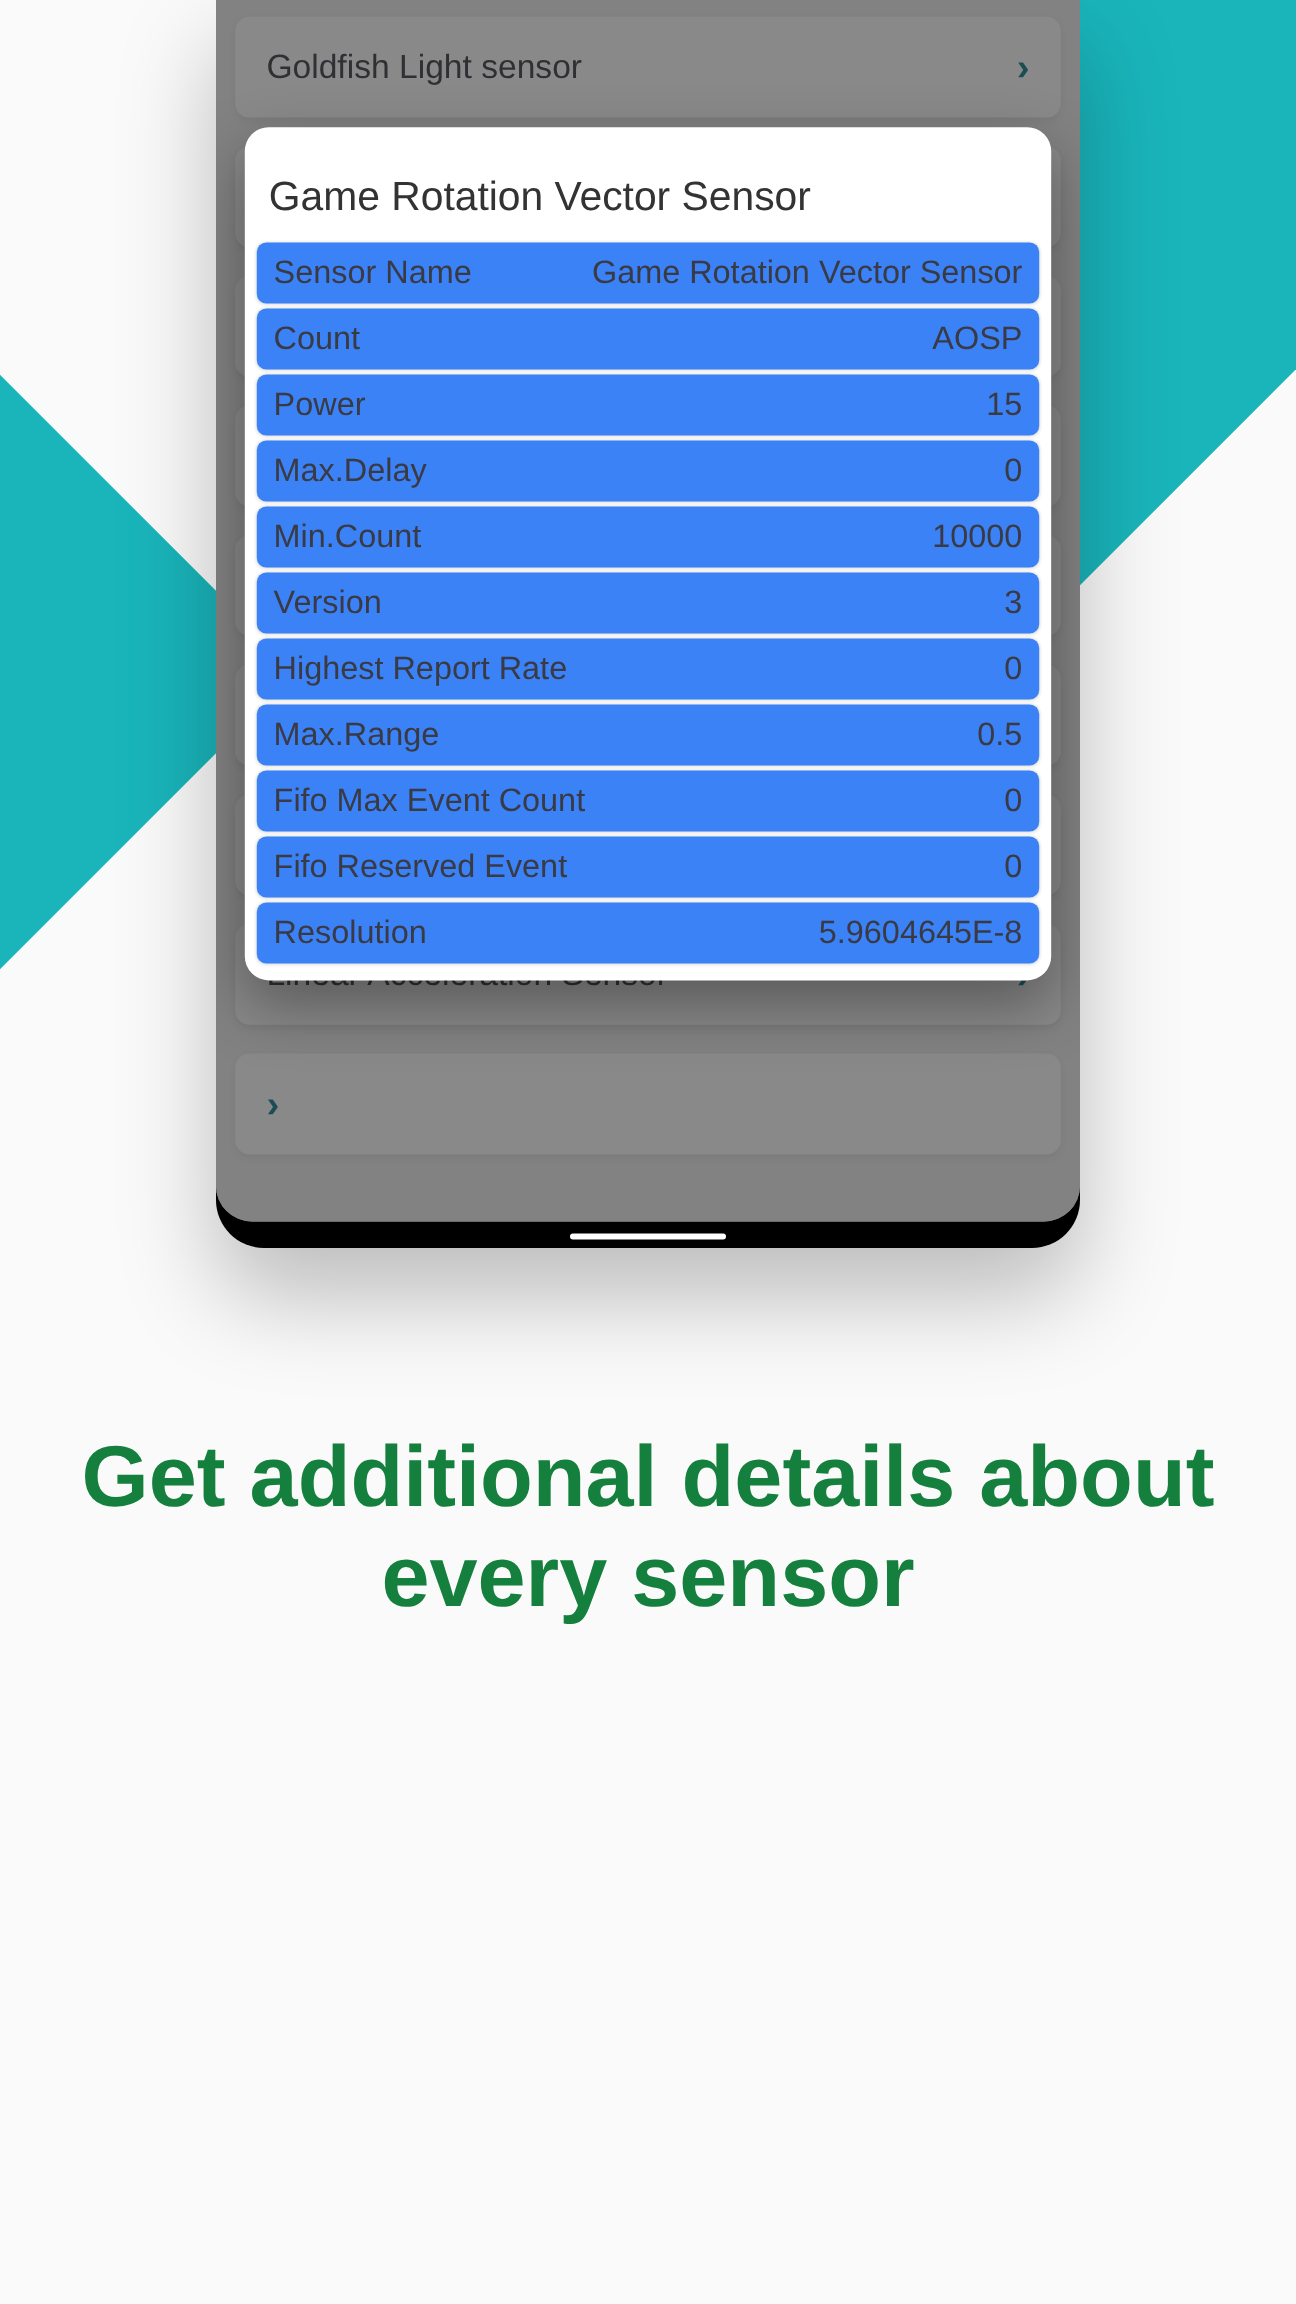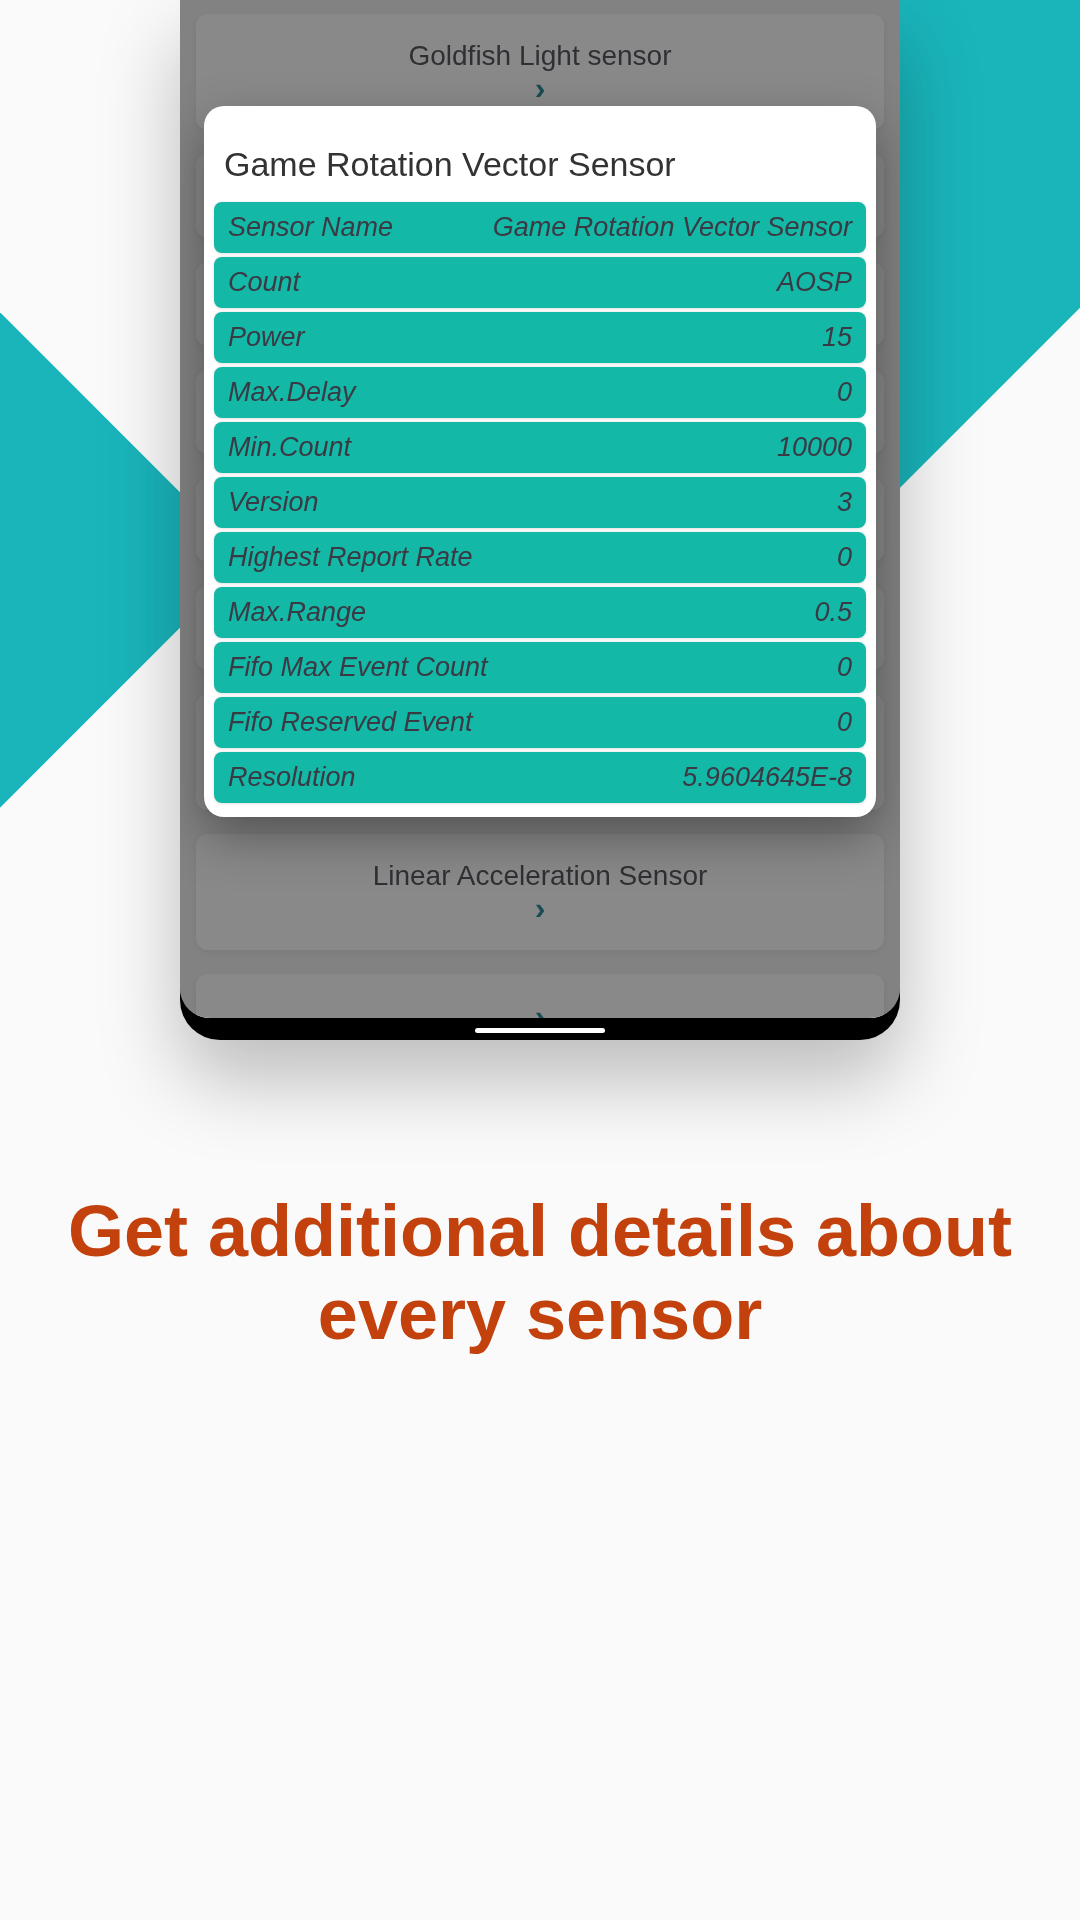--- a/index.html
+++ b/index.html
@@ -64,21 +64,20 @@
     display: flex;
     justify-content: space-between;
     align-items: center;
     background: #fff;
     border-radius: 12px;
     padding: 26px 26px;
     margin-bottom: 24px;
     font-size: 28px;
     color: #3a3a44;
     box-shadow: 0 3px 8px rgba(0,0,0,0.08);
-    flex-direction: column;
   }
   .sensor-item .chevron {
     color: #0d7a8a;
     font-size: 32px;
     font-weight: 700;
     line-height: 1;
   }
   .dialog {
     position: absolute;
     top: 106px;
@@ -93,48 +92,47 @@
   .dialog-title {
     font-size: 34px;
     font-weight: 500;
     color: #333;
     padding: 6px 10px 14px;
   }
   .detail-row {
     display: flex;
     justify-content: space-between;
     align-items: center;
-    background: #14b8a6;
+    background: #3b82f6;
     border-radius: 8px;
     padding: 10px 14px;
     margin: 4px 0;
     font-size: 27px;
     color: #3a3a44;
     box-shadow: 0 1px 3px rgba(0,0,0,0.12), 0 -1px 2px rgba(0,0,0,0.04);
-    font-style: italic;
   }
   .detail-row .label { font-weight: 400; }
   .detail-row .value { font-weight: 400; text-align: right; }
   .home-indicator {
     position: absolute;
     bottom: 7px;
     left: 50%;
     transform: translateX(-50%);
     width: 130px;
     height: 5px;
     background: #fff;
     border-radius: 3px;
     z-index: 20;
   }
   .promo-text {
     margin-top: 150px;
     text-align: center;
     font-size: 72px;
     font-weight: 700;
-    color: #c2410c;
+    color: #15803d;
     line-height: 1.15;
     padding: 0 20px;
     position: relative;
     z-index: 3;
   }
 </style>
 </head>
 <body>
 
 <div class="bg-triangle-top"></div>

